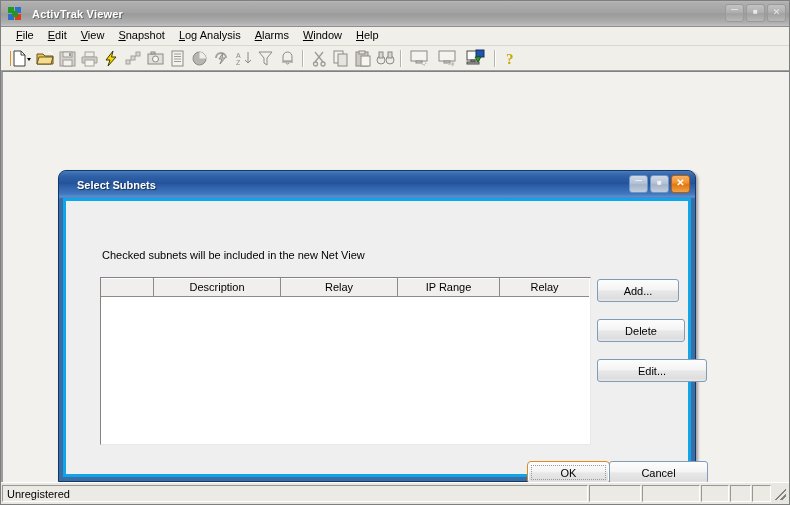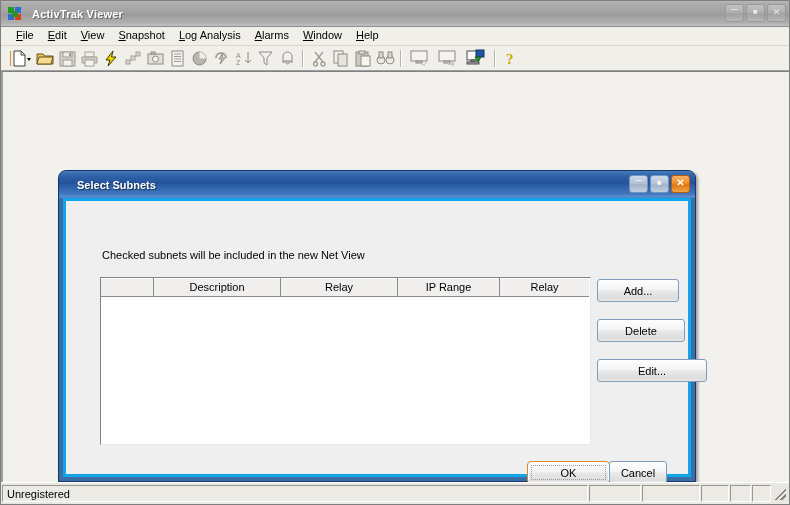--- a/index.html
+++ b/index.html
@@ -324,21 +324,21 @@
     align-items: center;
     justify-content: center;
     cursor: default;
   }
   #btn-add    { left: 531px; top: 78px;  width: 82px; height: 23px; }
   #btn-delete { left: 531px; top: 118px; width: 88px; height: 23px; }
   #btn-edit   { left: 531px; top: 158px; width: 110px; height: 23px; }
   #btn-ok     { left: 461px; top: 260px; width: 83px; height: 23px;
                 border: 1px solid #e08a1e; border-radius: 4px;
                 box-shadow: inset 0 0 0 1px #fdfdfd; }
-  #btn-cancel { left: 543px; top: 260px; width: 58px; height: 23px; }
+  #btn-cancel { left: 543px; top: 260px; width: 99px; height: 23px; }
 
   .focus-dots {
     position: absolute;
     left: 3px; right: 3px; top: 3px; bottom: 3px;
     border: 1px dotted #9a9a9a;
     pointer-events: none;
   }
 </style>
 </head>
 <body>

